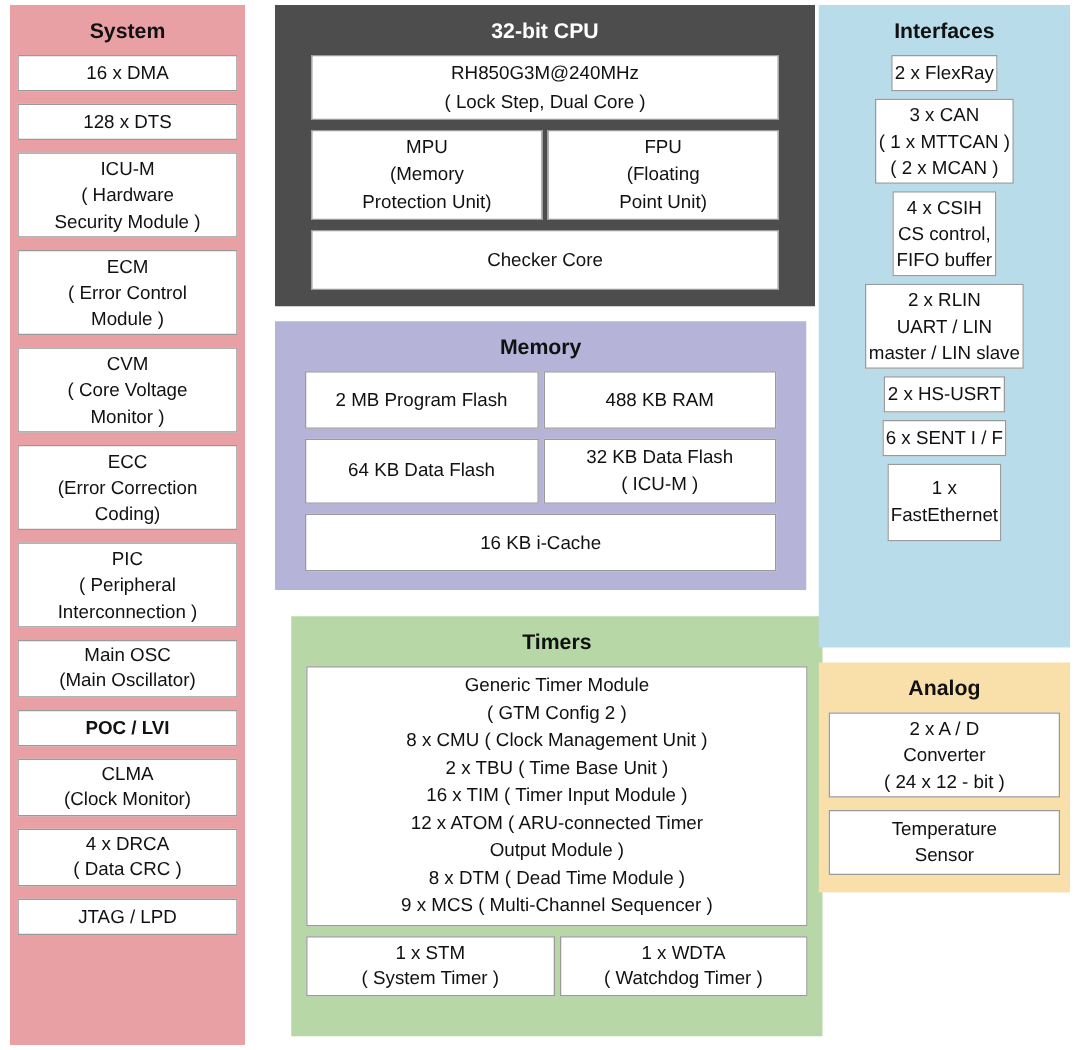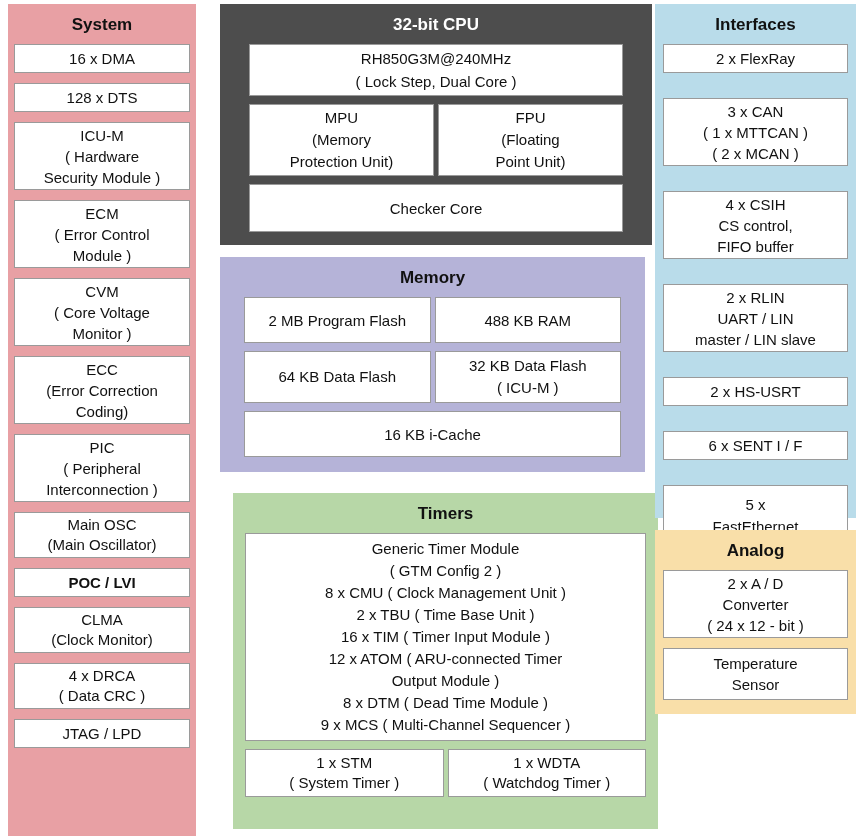--- a/index.html
+++ b/index.html
@@ -24,21 +24,21 @@
     font-weight: bold;
     text-align: center;
     padding: 11px 0 9px 0;
     color: #111;
     white-space: nowrap;
   }
   .panel-title.light { color: #ffffff; }
 
   .stack { display: flex; flex-direction: column; gap: 10px; }
   .stack.gap8 { gap: 8px; }
-  .stack.gap9 { gap: 25px; }
+  .stack.gap9 { gap: 6px; align-items: center; }
   .row { display: flex; gap: 4px; }
   .row > .box { flex: 1; }
 
   .box {
     background: #ffffff;
     border: 1px solid #9a9a9a;
     display: flex;
     align-items: center;
     justify-content: center;
     text-align: center;
@@ -205,21 +205,21 @@
 ( 1 x MTTCAN )
 ( 2 x MCAN )</div>
       <div class="box lines-3">4 x CSIH
 CS control,
 FIFO buffer</div>
       <div class="box lines-3">2 x RLIN
 UART / LIN
 master / LIN slave</div>
       <div class="box lines-1">2 x HS-USRT</div>
       <div class="box lines-1">6 x SENT I / F</div>
-      <div class="box fast-ethernet">5 x
+      <div class="box fast-ethernet">1 x
 FastEthernet</div>
     </div>
   </section>
 
   <section class="panel analog">
     <h2 class="panel-title">Analog</h2>
     <div class="stack">
       <div class="box adc-box">2 x A / D
 Converter
 ( 24 x 12 - bit )</div>

